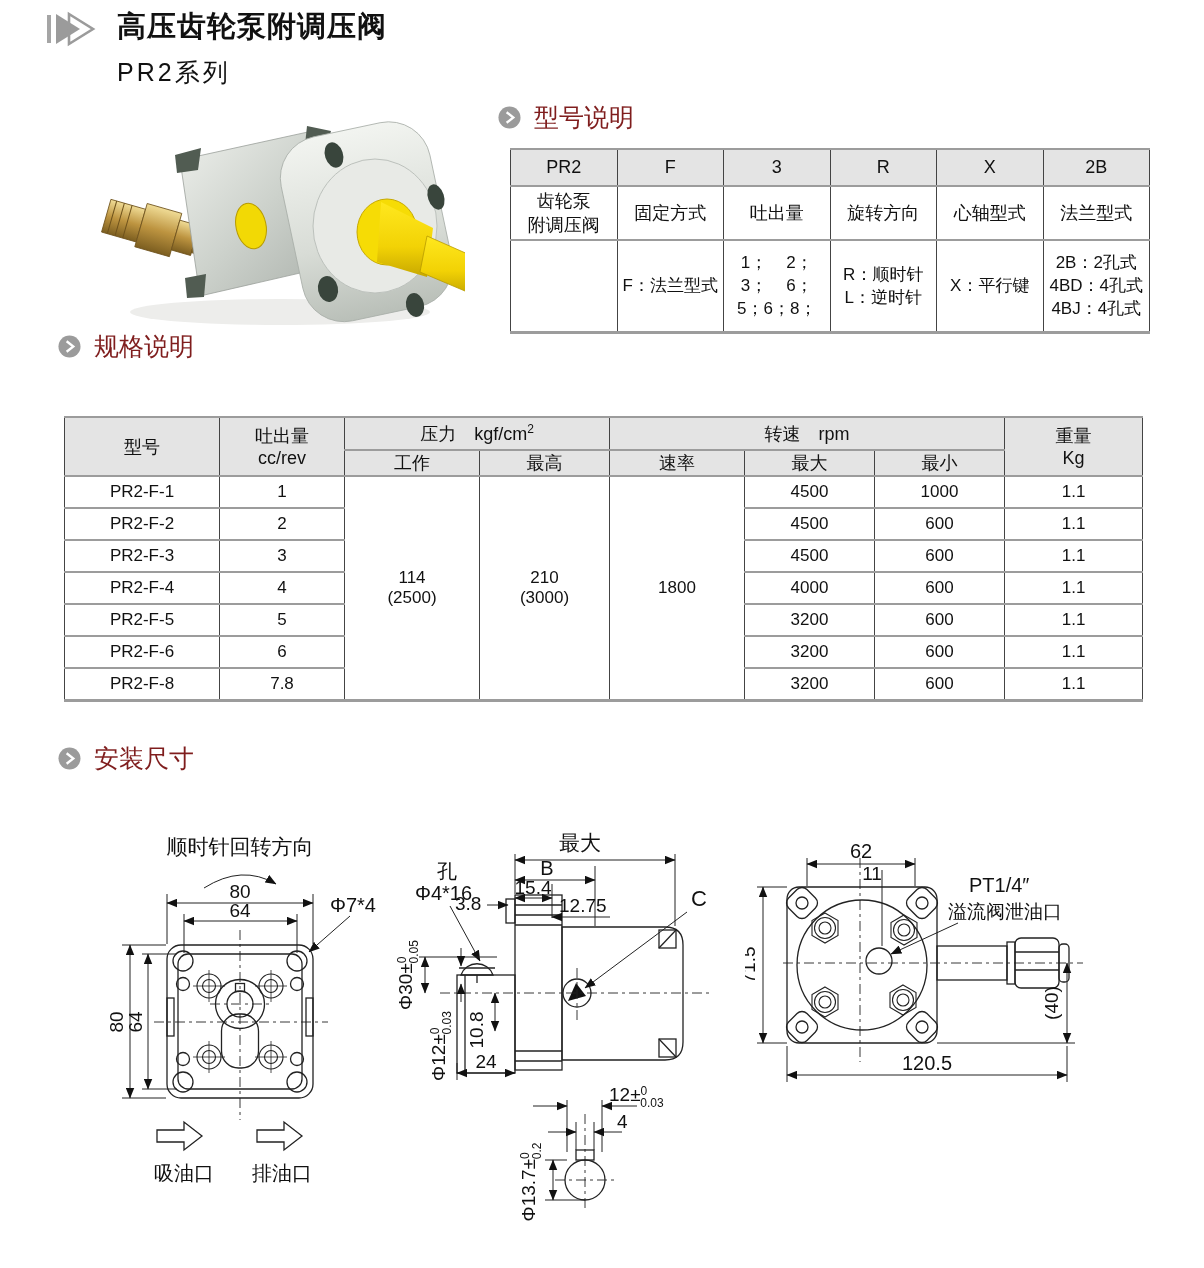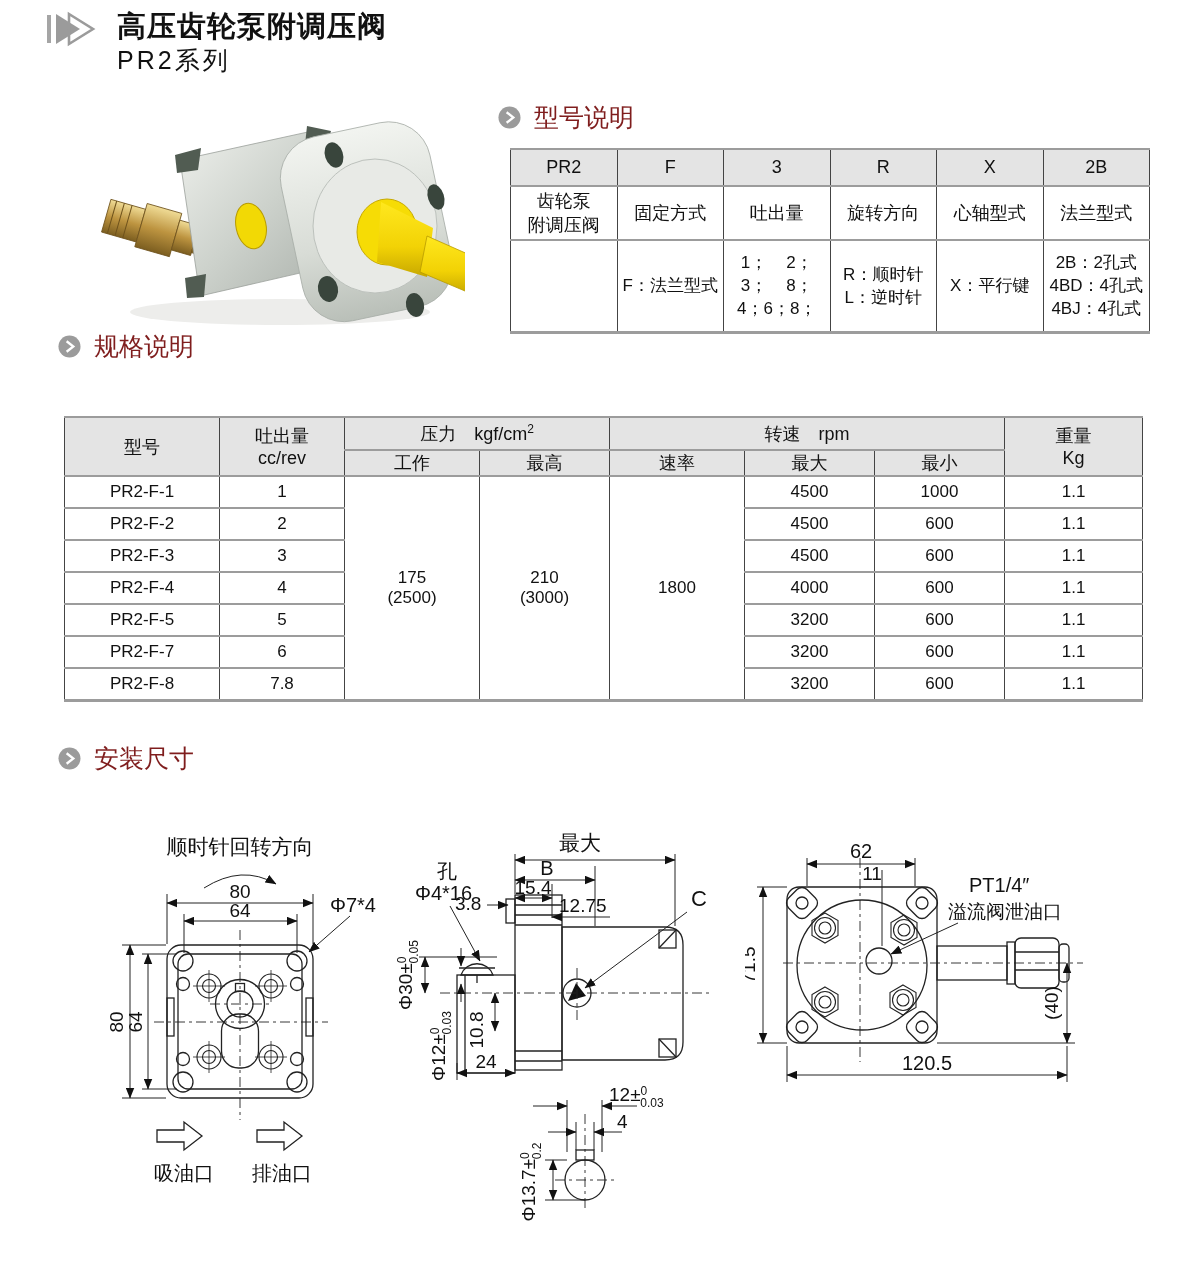--- a/index.html
+++ b/index.html
@@ -2,21 +2,21 @@
 <html><head>
 <meta charset="utf-8">
 <style>
   html,body{margin:0;padding:0;background:#fff;}
   body{font-family:"Liberation Sans","DejaVu Sans",sans-serif;color:#111;}
   .page{position:relative;width:1204px;height:1268px;background:#fff;overflow:hidden;}
 
   .doc-header{position:absolute;left:45px;top:8px;display:flex;align-items:flex-start;gap:14px;}
   .title-icon{width:58px;height:40px;margin-top:2px;}
   .title{font-size:29px;font-weight:700;letter-spacing:1px;line-height:1.25;}
-  .subtitle{font-size:25px;font-weight:400;letter-spacing:3px;margin-top:0;}
+  .subtitle{font-size:25px;font-weight:400;letter-spacing:3px;margin-top:12px;}
 
   .section-head{position:absolute;display:flex;align-items:center;gap:13px;font-size:25px;color:#7f1d1d;}
   .sec-icon{width:23px;height:23px;flex:0 0 auto;}
 
   .dtable{position:absolute;border-collapse:collapse;table-layout:fixed;text-align:center;
           border-top:2px solid #1d4ed8;border-bottom:3px solid #9c9c9c;}
   .dtable td,.dtable th{border-left:1px solid #444;border-right:1px solid #444;
           border-top:2px solid #9c9c9c;border-bottom:2px solid #9c9c9c;
           font-weight:400;padding:0 4px;vertical-align:middle;}
   .dtable .hd{background:#e4e4e4;}
@@ -131,22 +131,22 @@
       <td>吐出量</td>
       <td>旋转方向</td>
       <td>心轴型式</td>
       <td>法兰型式</td>
     </tr>
     <tr class="r3" style="height:92px">
       <td></td>
       <td>F：法兰型式</td>
       <td>
         <div class="pre">1；    2；</div>
-        <div class="pre">3；    8；</div>
-        <div class="pre">4；6；8；</div>
+        <div class="pre">3；    6；</div>
+        <div class="pre">5；6；8；</div>
       </td>
       <td>
         <div>R：顺时针</div>
         <div>L：逆时针</div>
       </td>
       <td>X：平行键</td>
       <td>
         <div>2B：2孔式</div>
         <div>4BD：4孔式</div>
         <div>4BJ：4孔式</div>
@@ -194,21 +194,21 @@
       <th class="hd">工作</th>
       <th class="hd">最高</th>
       <th class="hd">速率</th>
       <th class="hd">最大</th>
       <th class="hd">最小</th>
     </tr>
     <tr style="height:32px">
       <td>PR2-F-1</td>
       <td>1</td>
       <td rowspan="7">
-        <div>175</div>
+        <div>114</div>
             <div>(2500)</div>
       </td>
       <td rowspan="7">
         <div>210</div>
             <div>(3000)</div>
       </td>
       <td rowspan="7">1800</td>
       <td>4500</td>
       <td>1000</td>
       <td>1.1</td>
@@ -235,21 +235,21 @@
       <td>1.1</td>
     </tr>
     <tr style="height:32px">
       <td>PR2-F-5</td>
       <td>5</td>
       <td>3200</td>
       <td>600</td>
       <td>1.1</td>
     </tr>
     <tr style="height:32px">
-      <td>PR2-F-7</td>
+      <td>PR2-F-6</td>
       <td>6</td>
       <td>3200</td>
       <td>600</td>
       <td>1.1</td>
     </tr>
     <tr style="height:32px">
       <td>PR2-F-8</td>
       <td>7.8</td>
       <td>3200</td>
       <td>600</td>

